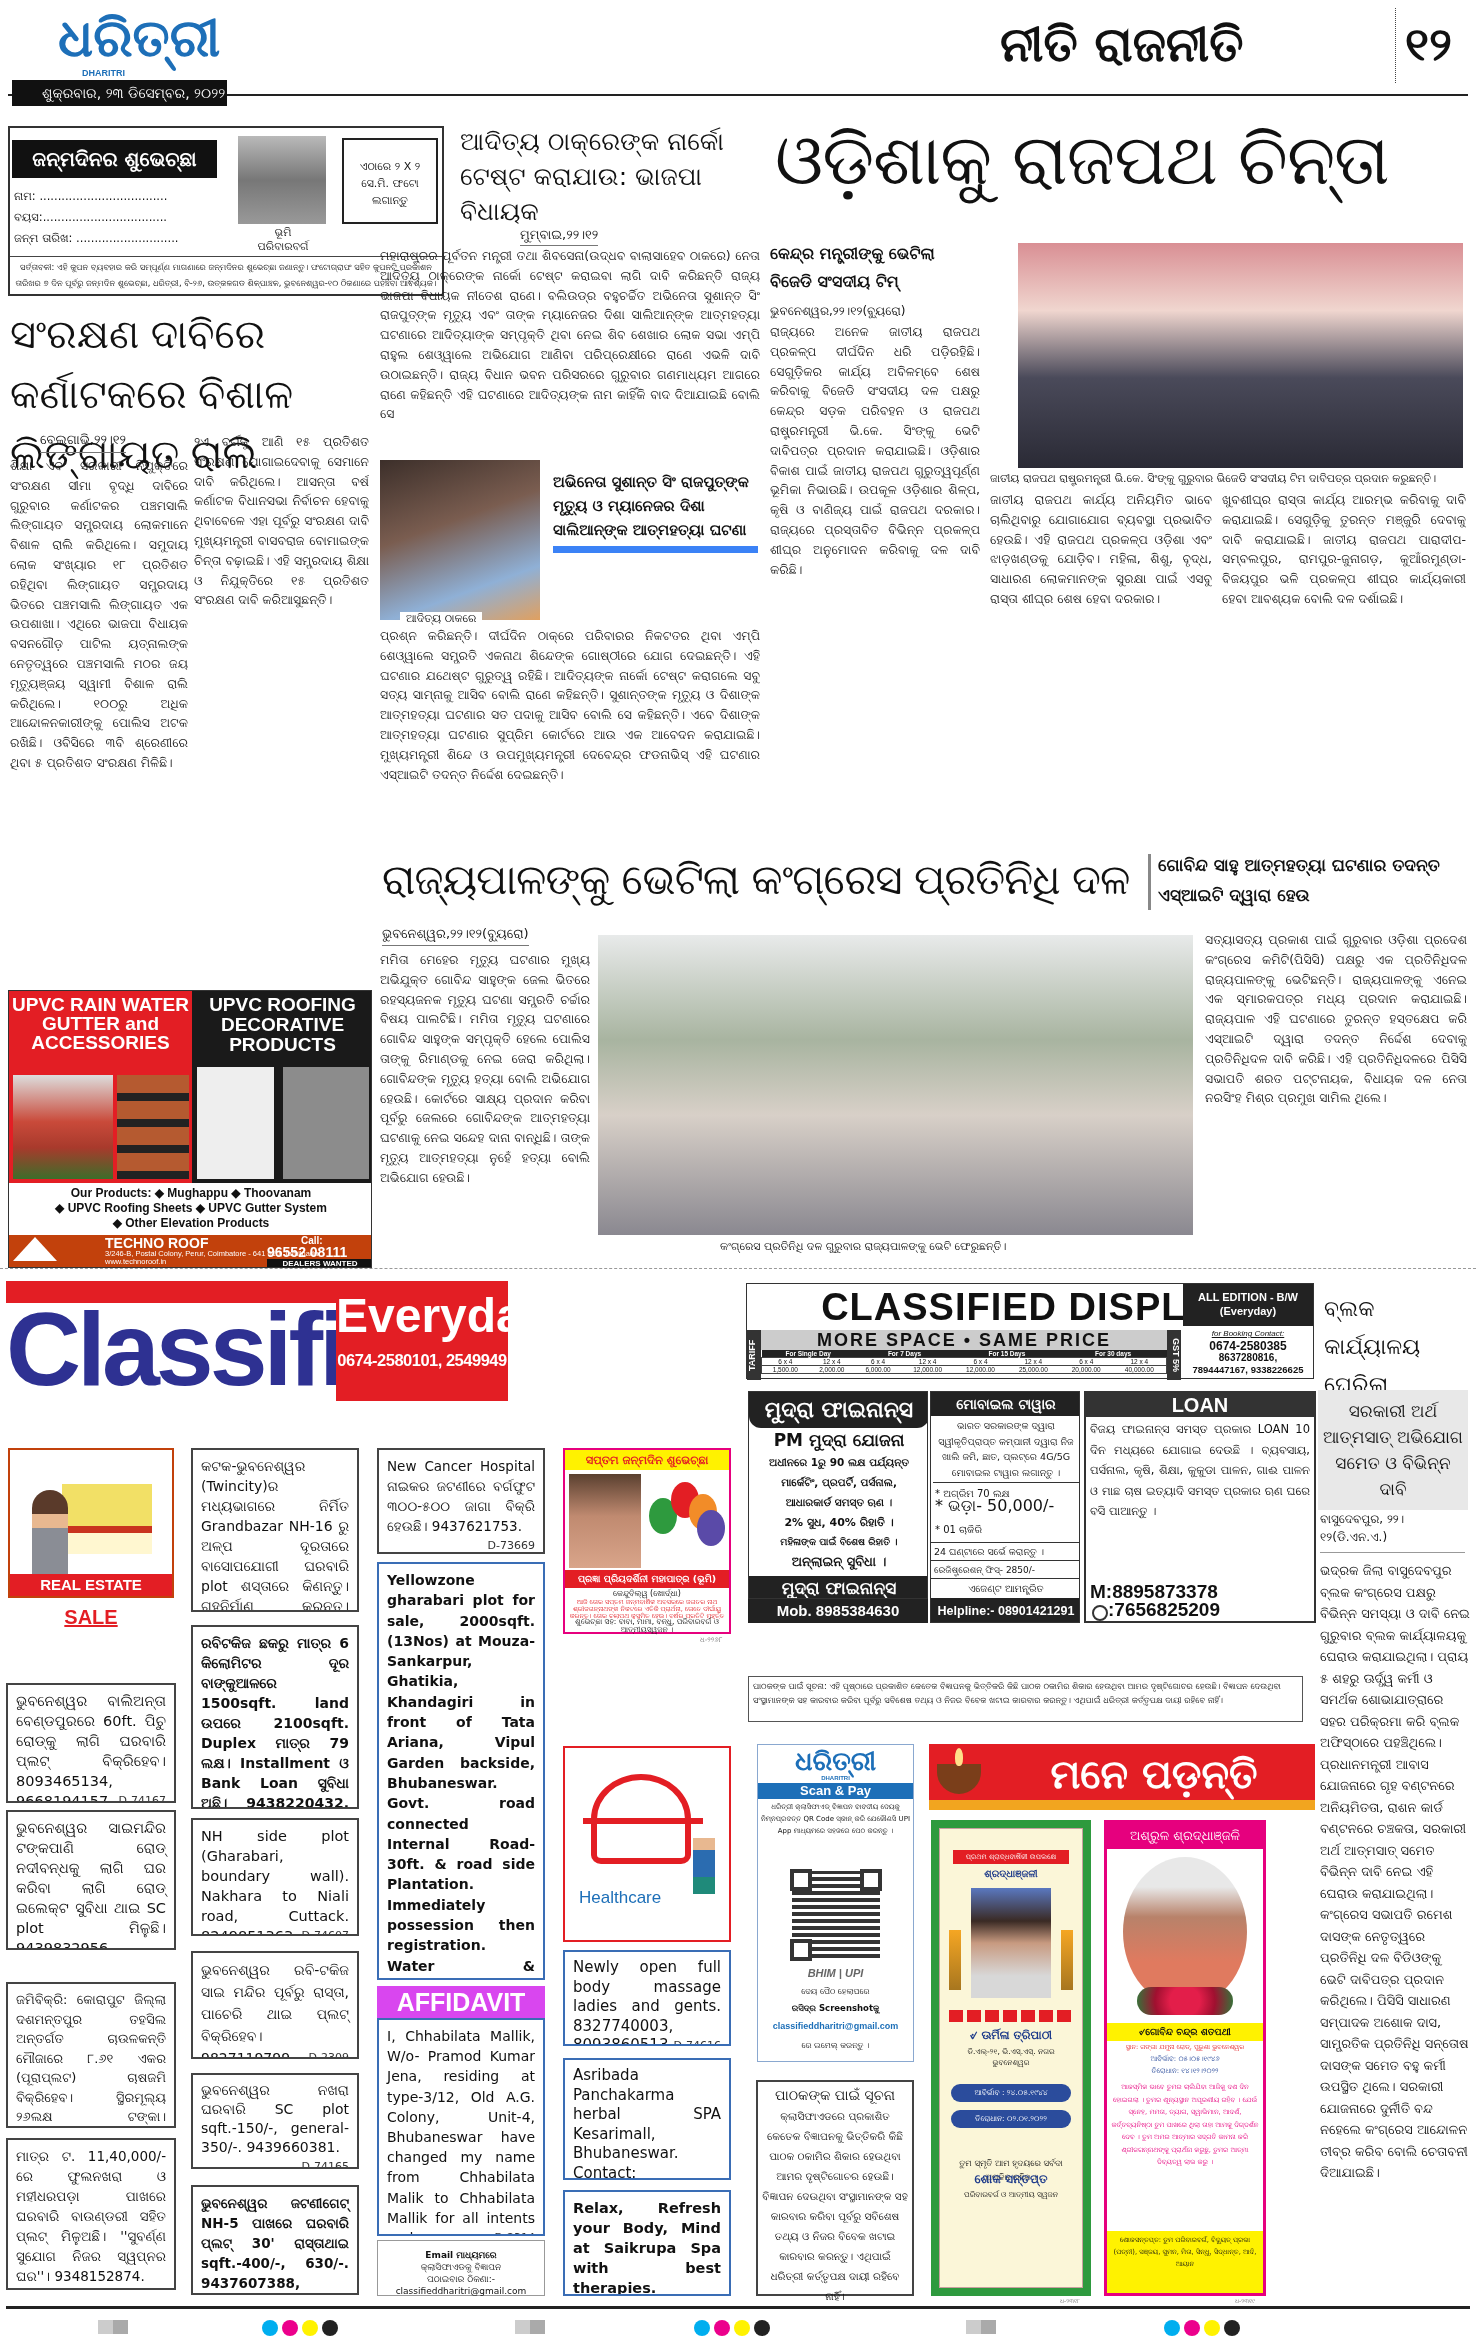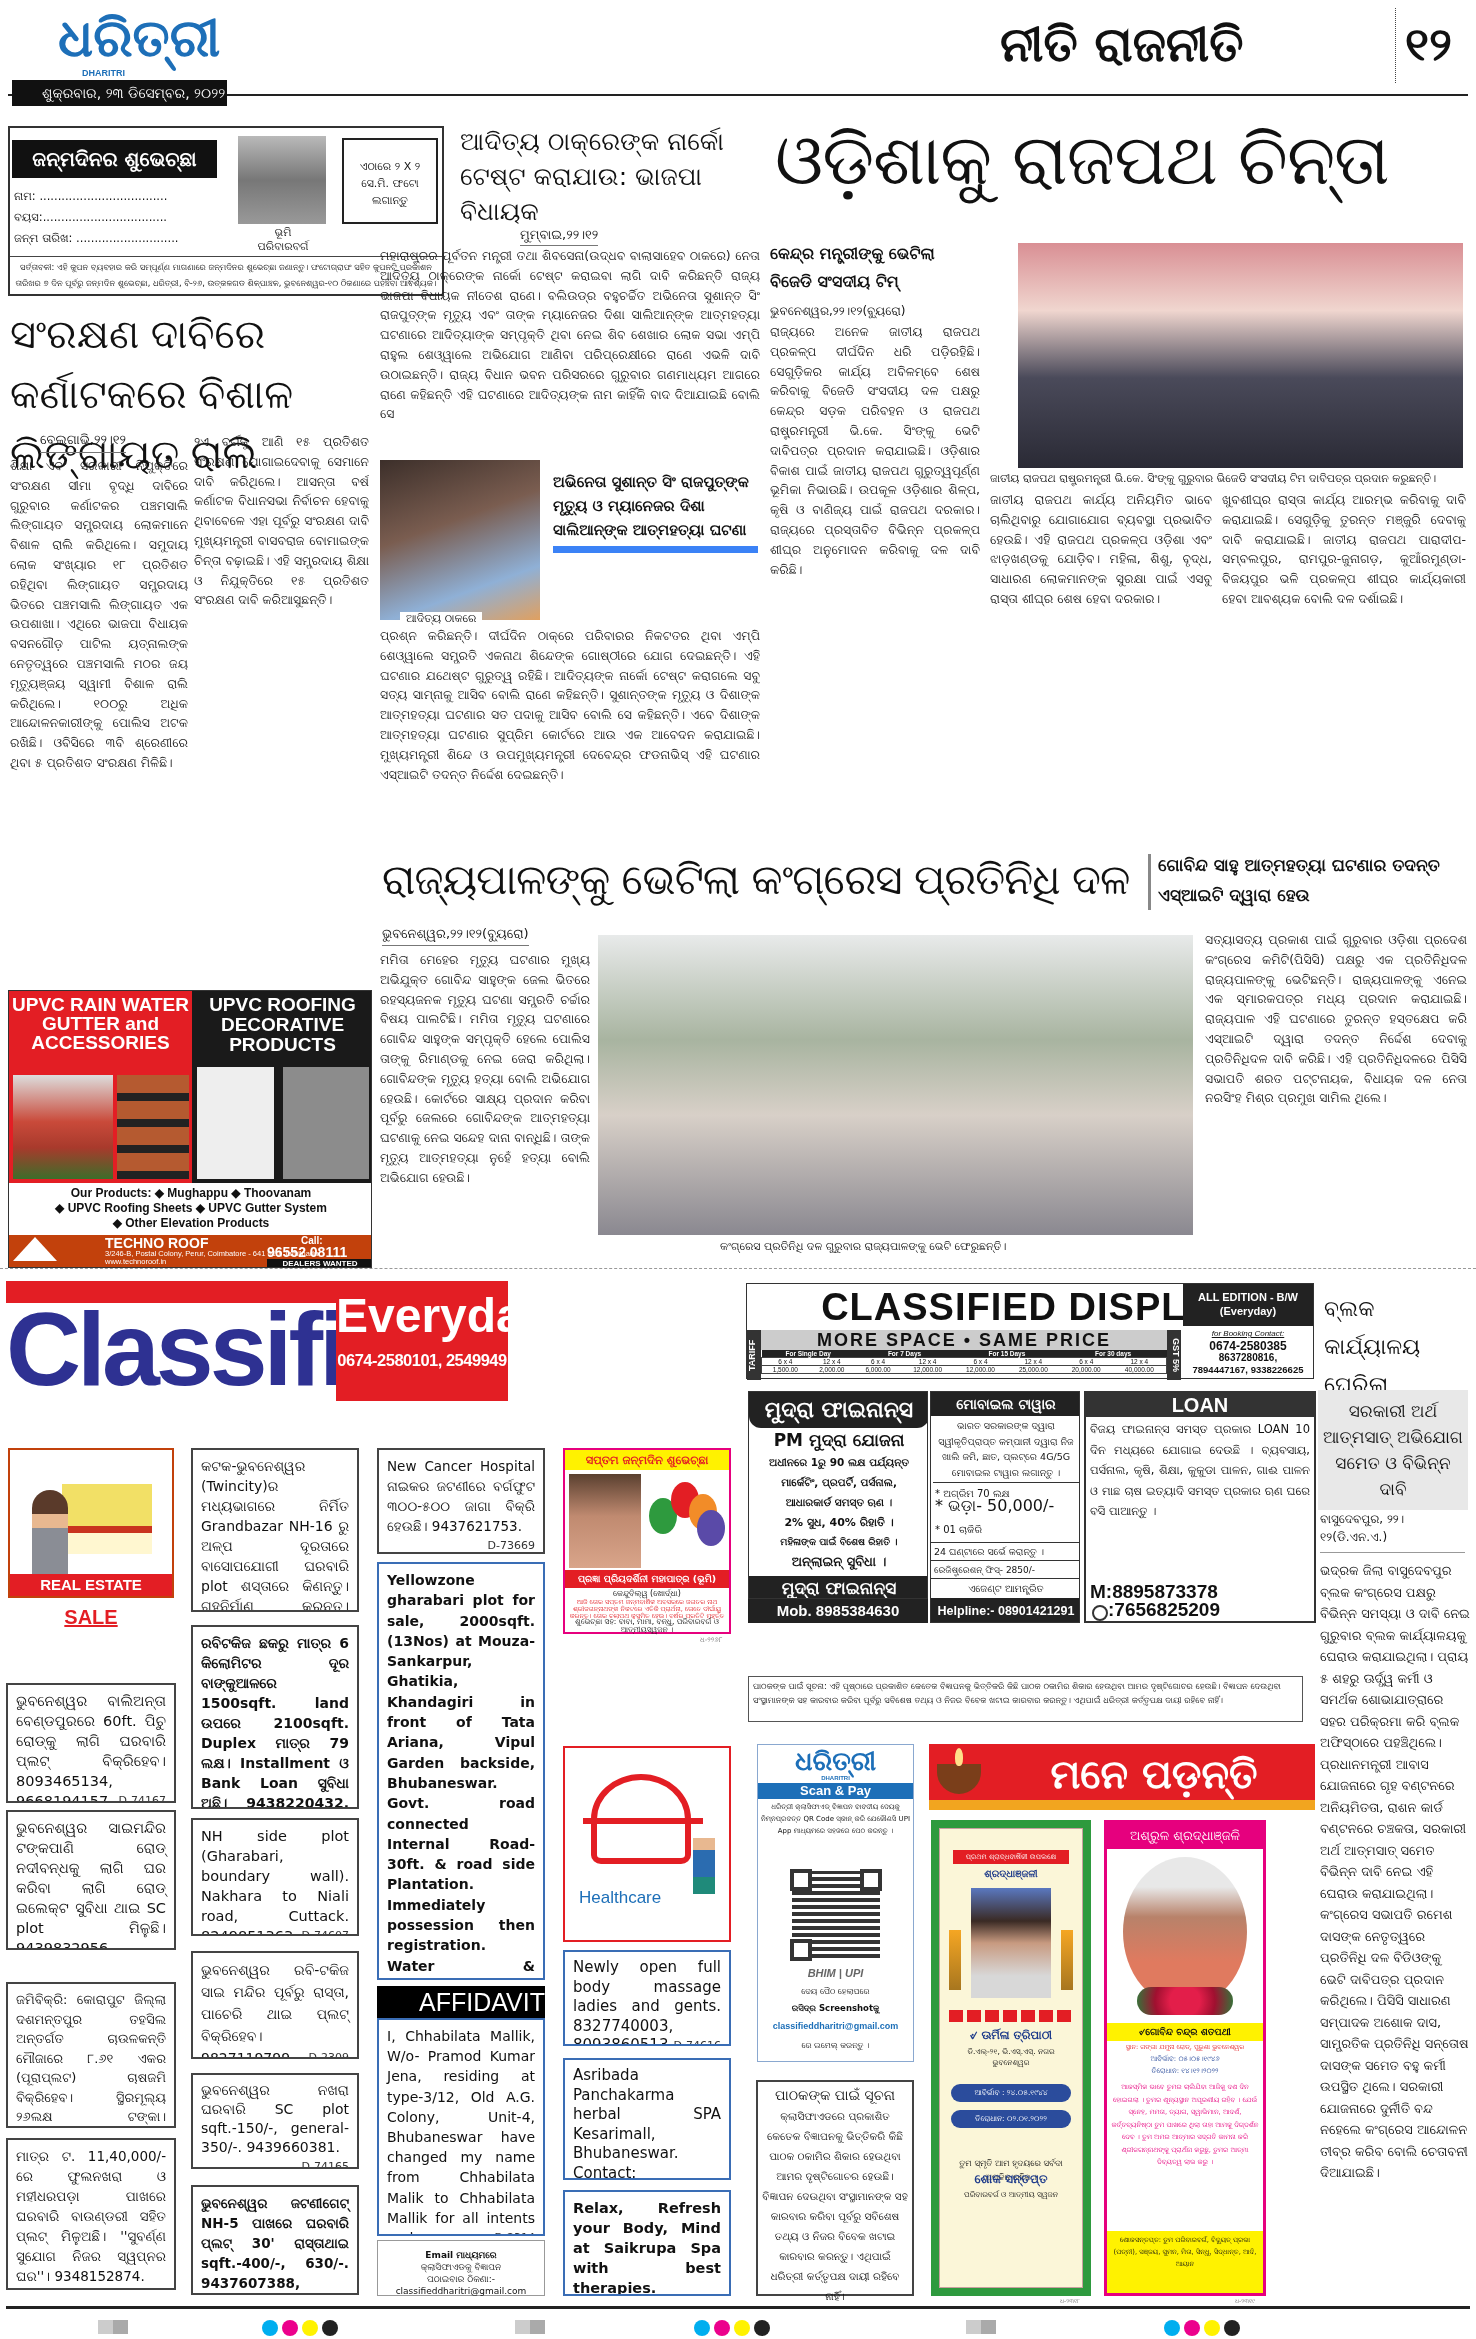--- a/index.html
+++ b/index.html
@@ -162,21 +162,21 @@
 
 <div class="abs box" style="left:191px;top:1448px;width:168px;height:164px;font-size:14px;line-height:20px"><span>କଟକ-ଭୁବନେଶ୍ୱର (Twincity)ର ମଧ୍ୟଭାଗରେ ନିର୍ମିତ Grandbazar NH-16 ରୁ ଅଳ୍ପ ଦୂରତାରେ ବାସୋପଯୋଗୀ ଘରବାରି plot ଶସ୍ତାରେ କିଣନ୍ତୁ। ଗୃହନିର୍ମାଣ କରନ୍ତୁ। 8249422604.</span> </div>
 <div class="abs box" style="left:191px;top:1625px;width:168px;height:184px;font-size:14px;line-height:20px;font-weight:bold"><span>ରବିଟକିଜ ଛକରୁ ମାତ୍ର 6 କିଲୋମିଟର ଦୂର ବାଙ୍କୁଆଳରେ 1500sqft. land ଉପରେ 2100sqft. Duplex ମାତ୍ର 79 ଲକ୍ଷ। Installment ଓ Bank Loan ସୁବିଧା ଅଛି। 9438220432, 8144658008.</span> </div>
 <div class="abs box" style="left:191px;top:1818px;width:168px;height:118px;font-size:14.5px;line-height:20px"><span>NH side plot (Gharabari, boundary wall). Nakhara to Niali road, Cuttack. 8249851363.</span> <span class="code">D-74607</span></div>
 <div class="abs box" style="left:191px;top:1951px;width:168px;height:108px;font-size:14px;line-height:22px"><span>ଭୁବନେଶ୍ୱର ରବି-ଟକିଜ ସାଇ ମନ୍ଦିର ପୂର୍ବରୁ ରାସ୍ତା, ପାଚେରି ଥାଇ ପ୍ଲଟ୍ ବିକ୍ରିହେବ। 9827119799.</span> <span class="code">D-2309</span></div>
 <div class="abs box" style="left:191px;top:2073px;width:168px;height:96px;font-size:14px;line-height:19px"><span>ଭୁବନେଶ୍ୱର ନଖରା ଘରବାରି SC plot sqft.-150/-, general-350/-. 9439660381.</span> <span class="code">D-74165</span></div>
 <div class="abs box" style="left:191px;top:2185px;width:168px;height:110px;font-size:13.5px;line-height:20px;font-weight:bold"><span>ଭୁବନେଶ୍ୱର ଜଟଣୀଗେଟ୍ NH-5 ପାଖରେ ଘରବାରି ପ୍ଲଟ୍ 30' ରାସ୍ତାଥାଇ sqft.-400/-, 630/-. 9437607388, 8637269760.</span> </div>
 
 <div class="abs box" style="left:377px;top:1448px;width:168px;height:106px;font-size:13.5px;line-height:20px"><span>New Cancer Hospital ନାଇକର ଜଟଣୀରେ ବର୍ଗଫୁଟ ୩୦୦-୫୦୦ ଜାଗା ବିକ୍ରି ହେଉଛି। 9437621753.</span> <span class="code">D-73669</span></div>
 <div class="abs box blueb" style="left:377px;top:1562px;width:168px;height:418px;font-size:14px;line-height:20.3px;font-weight:bold"><span>Yellowzone gharabari plot for sale, 2000sqft. (13Nos) at Mouza-Sankarpur, Ghatikia, Khandagiri in front of Tata Ariana, Vipul Garden backside, Bhubaneswar. Govt. road connected Internal Road-30ft. &amp; road side Plantation. Immediately possession then registration. Water &amp; Electricity available. NH-5 to 1KM. sqft.-2000/-. Ph- 8114744495, 8328943165.</span> </div>
-<div class="abs lib" style="left:377px;top:1986px;width:168px;height:32px;background:#000000;color:#fff;font-size:25px;font-weight:normal;line-height:32px;text-align:right">AFFIDAVIT</div>
+<div class="abs lib" style="left:377px;top:1986px;width:168px;height:32px;background:#d946ef;color:#fff;font-size:25px;font-weight:bold;line-height:32px;text-align:center">AFFIDAVIT</div>
 <div class="abs box blueb" style="left:377px;top:2018px;width:168px;height:218px;font-size:14px;line-height:20.2px"><span>I, Chhabilata Mallik, W/o- Pramod Kumar Jena, residing at type-3/12, Old A.G. Colony, Unit-4, Bhubaneswar have changed my name from Chhabilata Malik to Chhabilata Mallik for all intents and purposes.</span> <span class="code">D-2314</span></div>
 <div class="abs" style="left:377px;top:2240px;width:168px;height:56px;border:1px solid #999;text-align:center;font-size:9px;line-height:12px;padding-top:8px">
   <div style="font-weight:bold">Email ମାଧ୍ୟମରେ</div>
   <div>କ୍ଲାସିଫାଏଡକୁ ବିଜ୍ଞାପନ</div>
   <div>ପଠାଇବାର ଠିକଣା:-</div>
   <div>classifieddharitri@gmail.com</div>
 </div>
 
 <div class="abs" style="left:563px;top:1448px;width:168px;height:186px;border:2px solid #e6007e">
   <div class="abs" style="left:0;top:0;width:164px;height:20px;background:#fff200;color:#e31e24;font-size:11.5px;font-weight:bold;line-height:20px;text-align:center">ସପ୍ତମ ଜନ୍ମଦିନ ଶୁଭେଚ୍ଛା</div>

